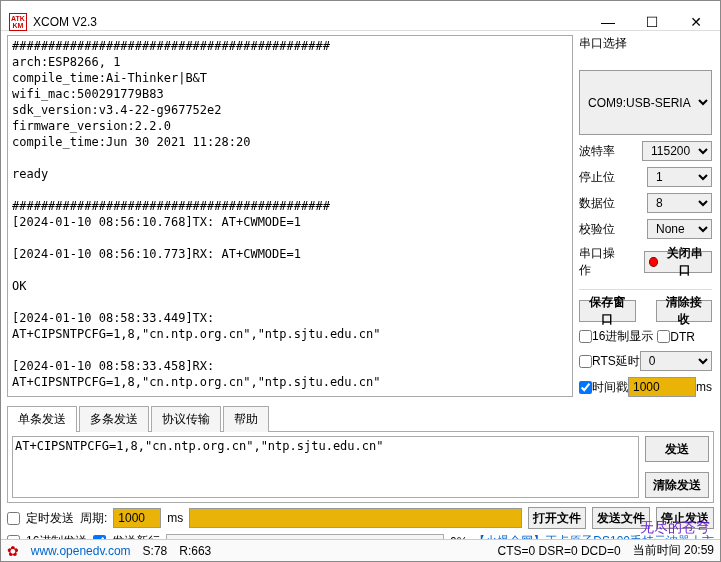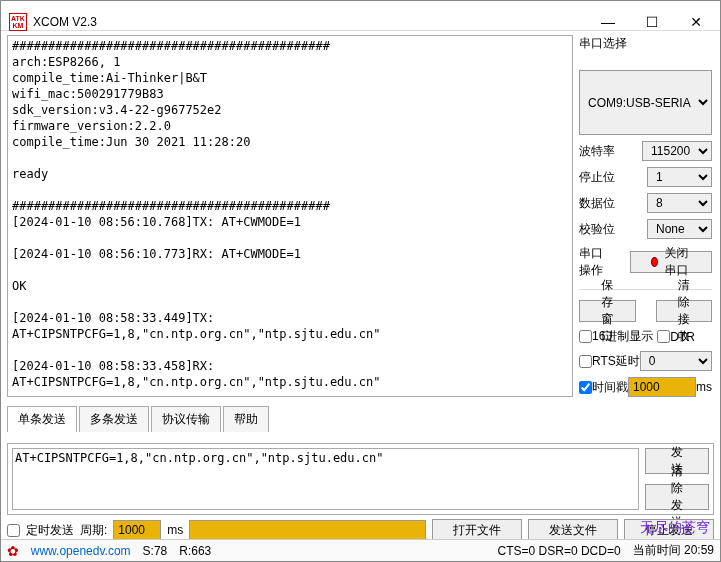--- a/index.html
+++ b/index.html
@@ -9,26 +9,26 @@
 .titlebar .title { flex: 1; }
 .winbtn { width: 44px; height: 28px; display: flex; align-items: center; justify-content: center; cursor: pointer; font-size: 14px; }
 .main { display: flex; height: 370px; }
 .terminal { flex: 1; border: 1px solid #aaa; margin: 4px 2px 4px 6px; font-family: "SimSun", Consolas, monospace; font-size: 12px; line-height: 16px; padding: 2px 4px; white-space: pre-wrap; overflow-y: scroll; position: relative; }
 .sidepanel { width: 145px; padding: 4px 8px 4px 4px; display: flex; flex-direction: column; gap: 6px; }
 .side-title { font-size: 12px; margin-bottom: 12px; }
 .row { display: flex; align-items: center; gap: 20px; }
 .row label { width: 48px; }
 select, input[type=text].small { flex: 1; border: 1px solid #999; height: 20px; padding: 0 4px; background: #eab308; font-size: 12px; }
 select { background: #efefef; }
-.btn { border: 1px solid #999; background: #efefef; height: 22px; padding: 0 20px; cursor: pointer; font-size: 12px; display: inline-flex; align-items: center; justify-content: center; }
+.btn { border: 1px solid #999; background: #efefef; height: 22px; padding: 0 4px; cursor: pointer; font-size: 12px; display: inline-flex; align-items: center; justify-content: center; font-weight: bold; }
 .btn-wide { width: 64px; }
 .btn-close-serial { display: flex; align-items: center; gap: 4px; }
 .rec-dot { width: 10px; height: 10px; border-radius: 50%; background: #f00; border: 1px solid #800; }
 .check-row { display: flex; align-items: center; gap: 0; }
-.tabs { display: flex; gap: 2px; margin: 4px 0 12px 6px; align-items: center; }
+.tabs { display: flex; gap: 2px; margin: 4px 0 0 6px; align-items: center; }
 .tab { padding: 4px 10px; border: 1px solid #aaa; border-bottom: none; background: #fff; cursor: pointer; position: relative; top: 1px; }
 .tab.active { background: #fff; z-index: 2; }
 .tab:not(.active) { background: #f5f5f5; }
 .send-area { margin: 0 6px; border: 1px solid #aaa; padding: 4px; display: flex; gap: 6px; }
 textarea { flex: 1; height: 62px; border: 1px solid #aaa; resize: none; font-family: SimSun, monospace; font-size: 12px; padding: 2px; }
 .send-btns { display: flex; flex-direction: column; gap: 6px; justify-content: space-between; }
 .lower { margin: 4px 6px 0 6px; display: flex; align-items: center; gap: 6px; flex-wrap: wrap; }
 .progress { flex: 1; height: 16px; border: 1px solid #aaa; background: #f5f5f5; min-width: 80px; }
 .link { color: #06c; cursor: pointer; }
 .statusbar { position: absolute; bottom: 0; left: 0; right: 0; height: 22px; border-top: 1px solid #ccc; display: flex; align-items: center; padding: 0 6px; gap: 12px; background: #fafafa; }

